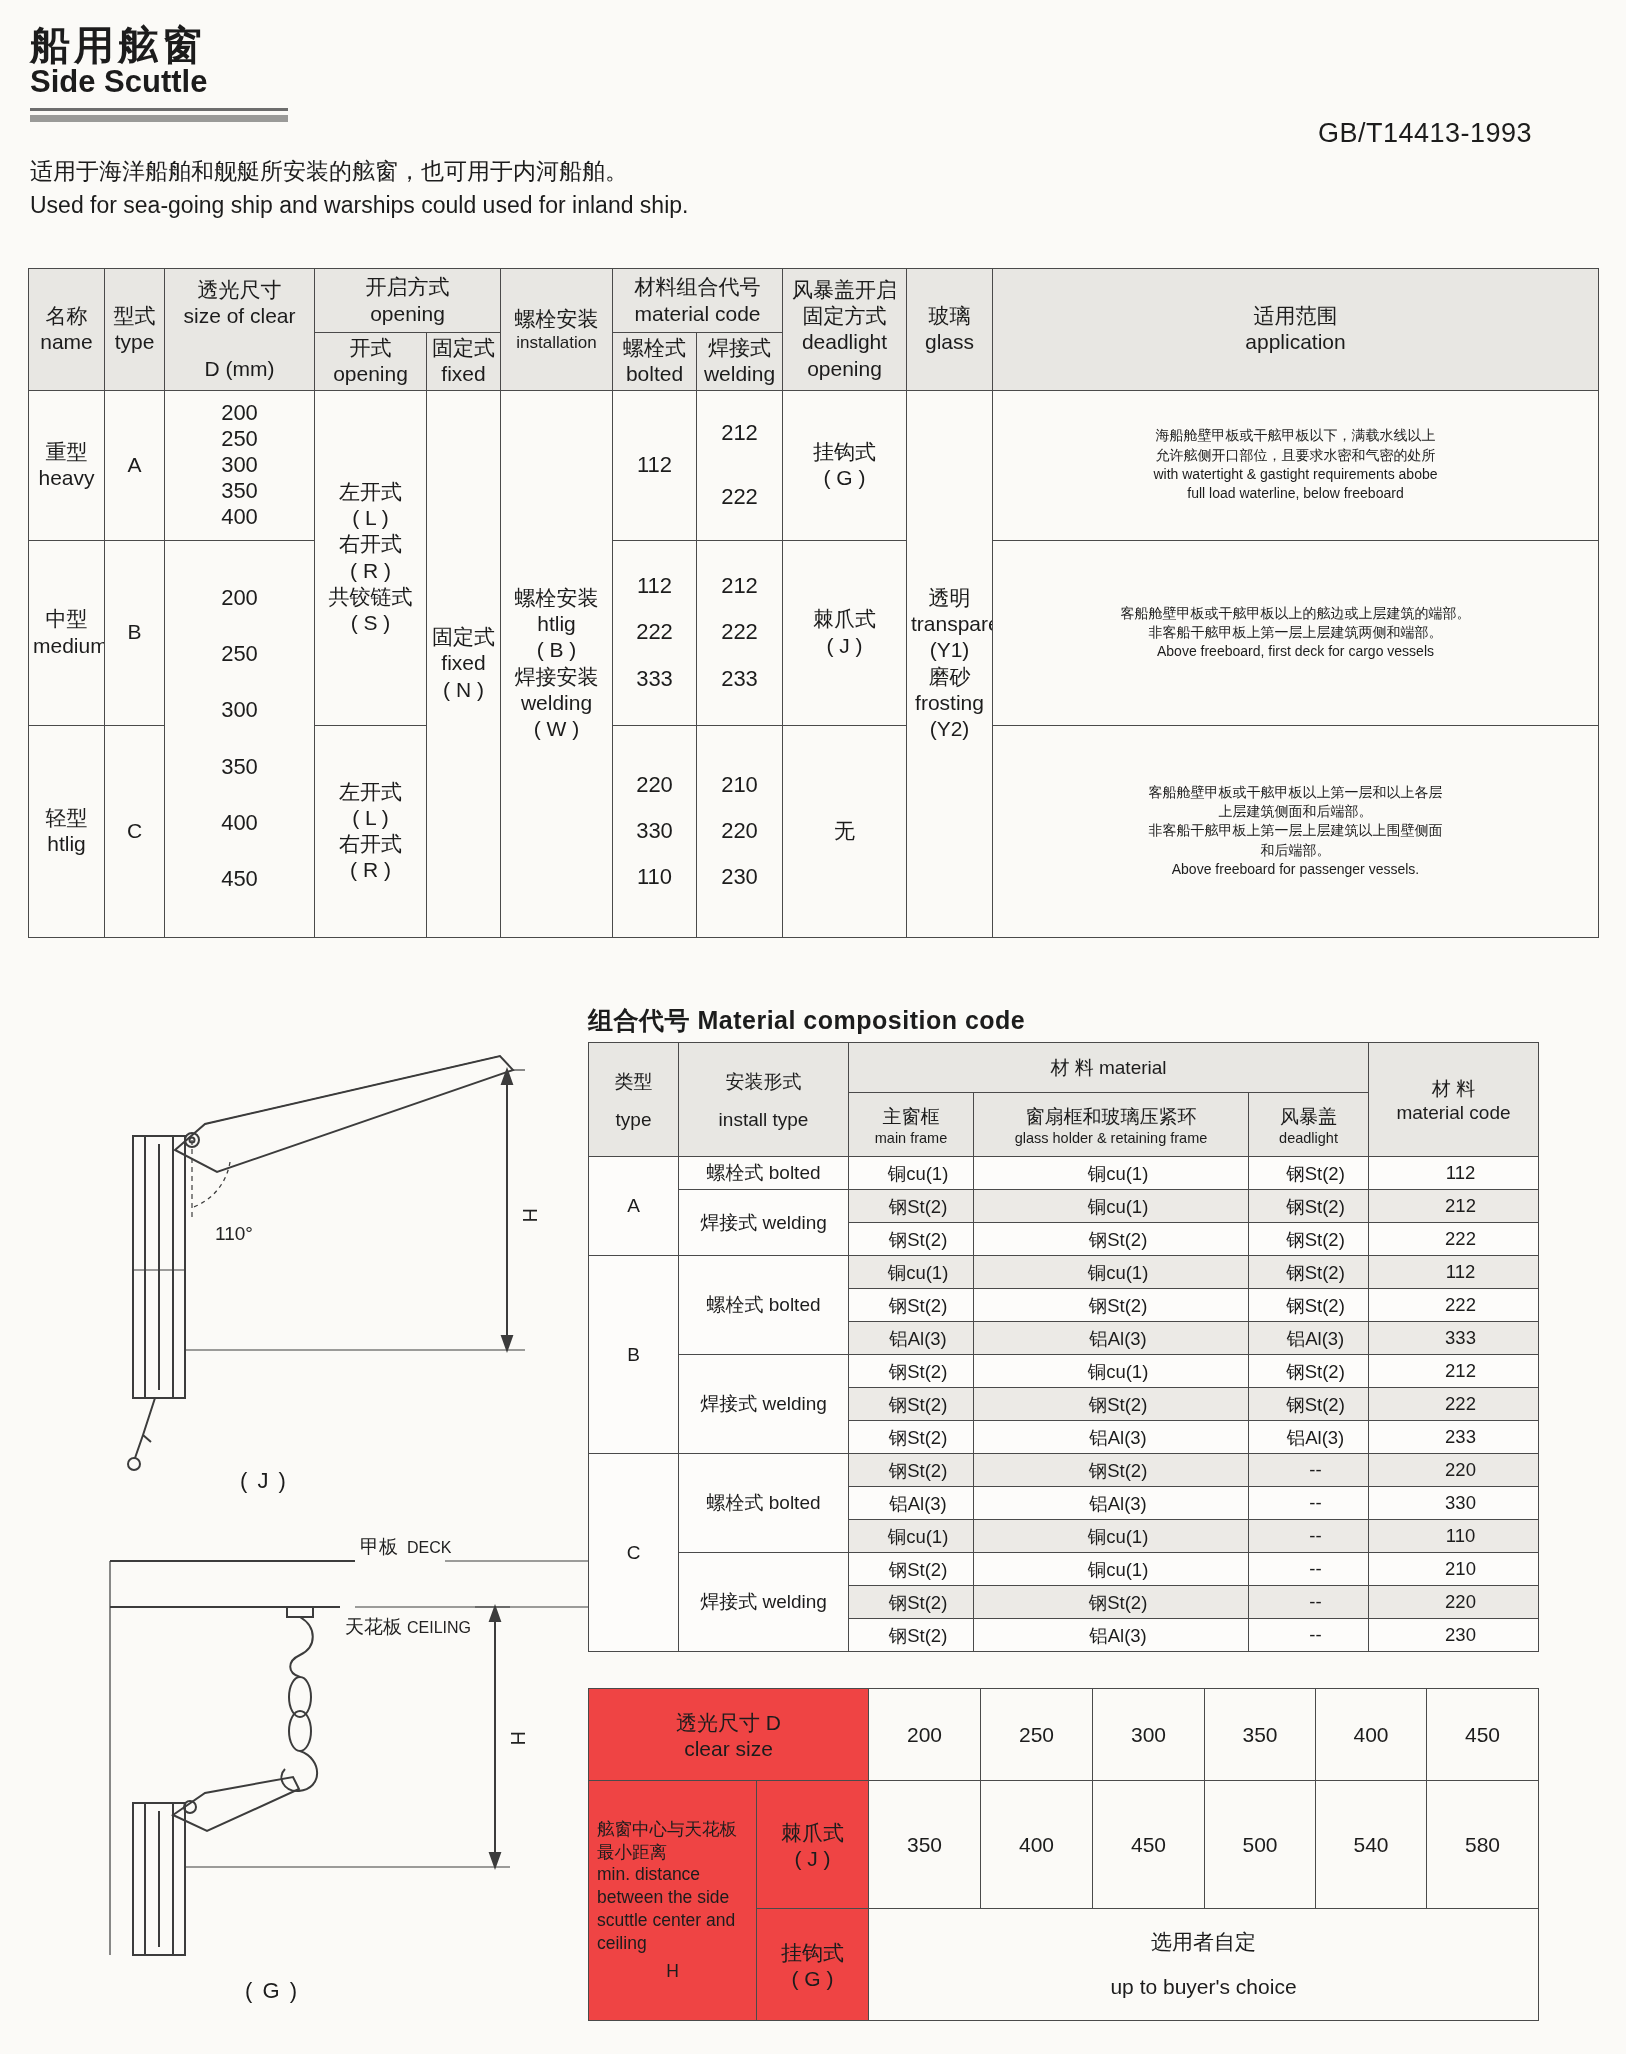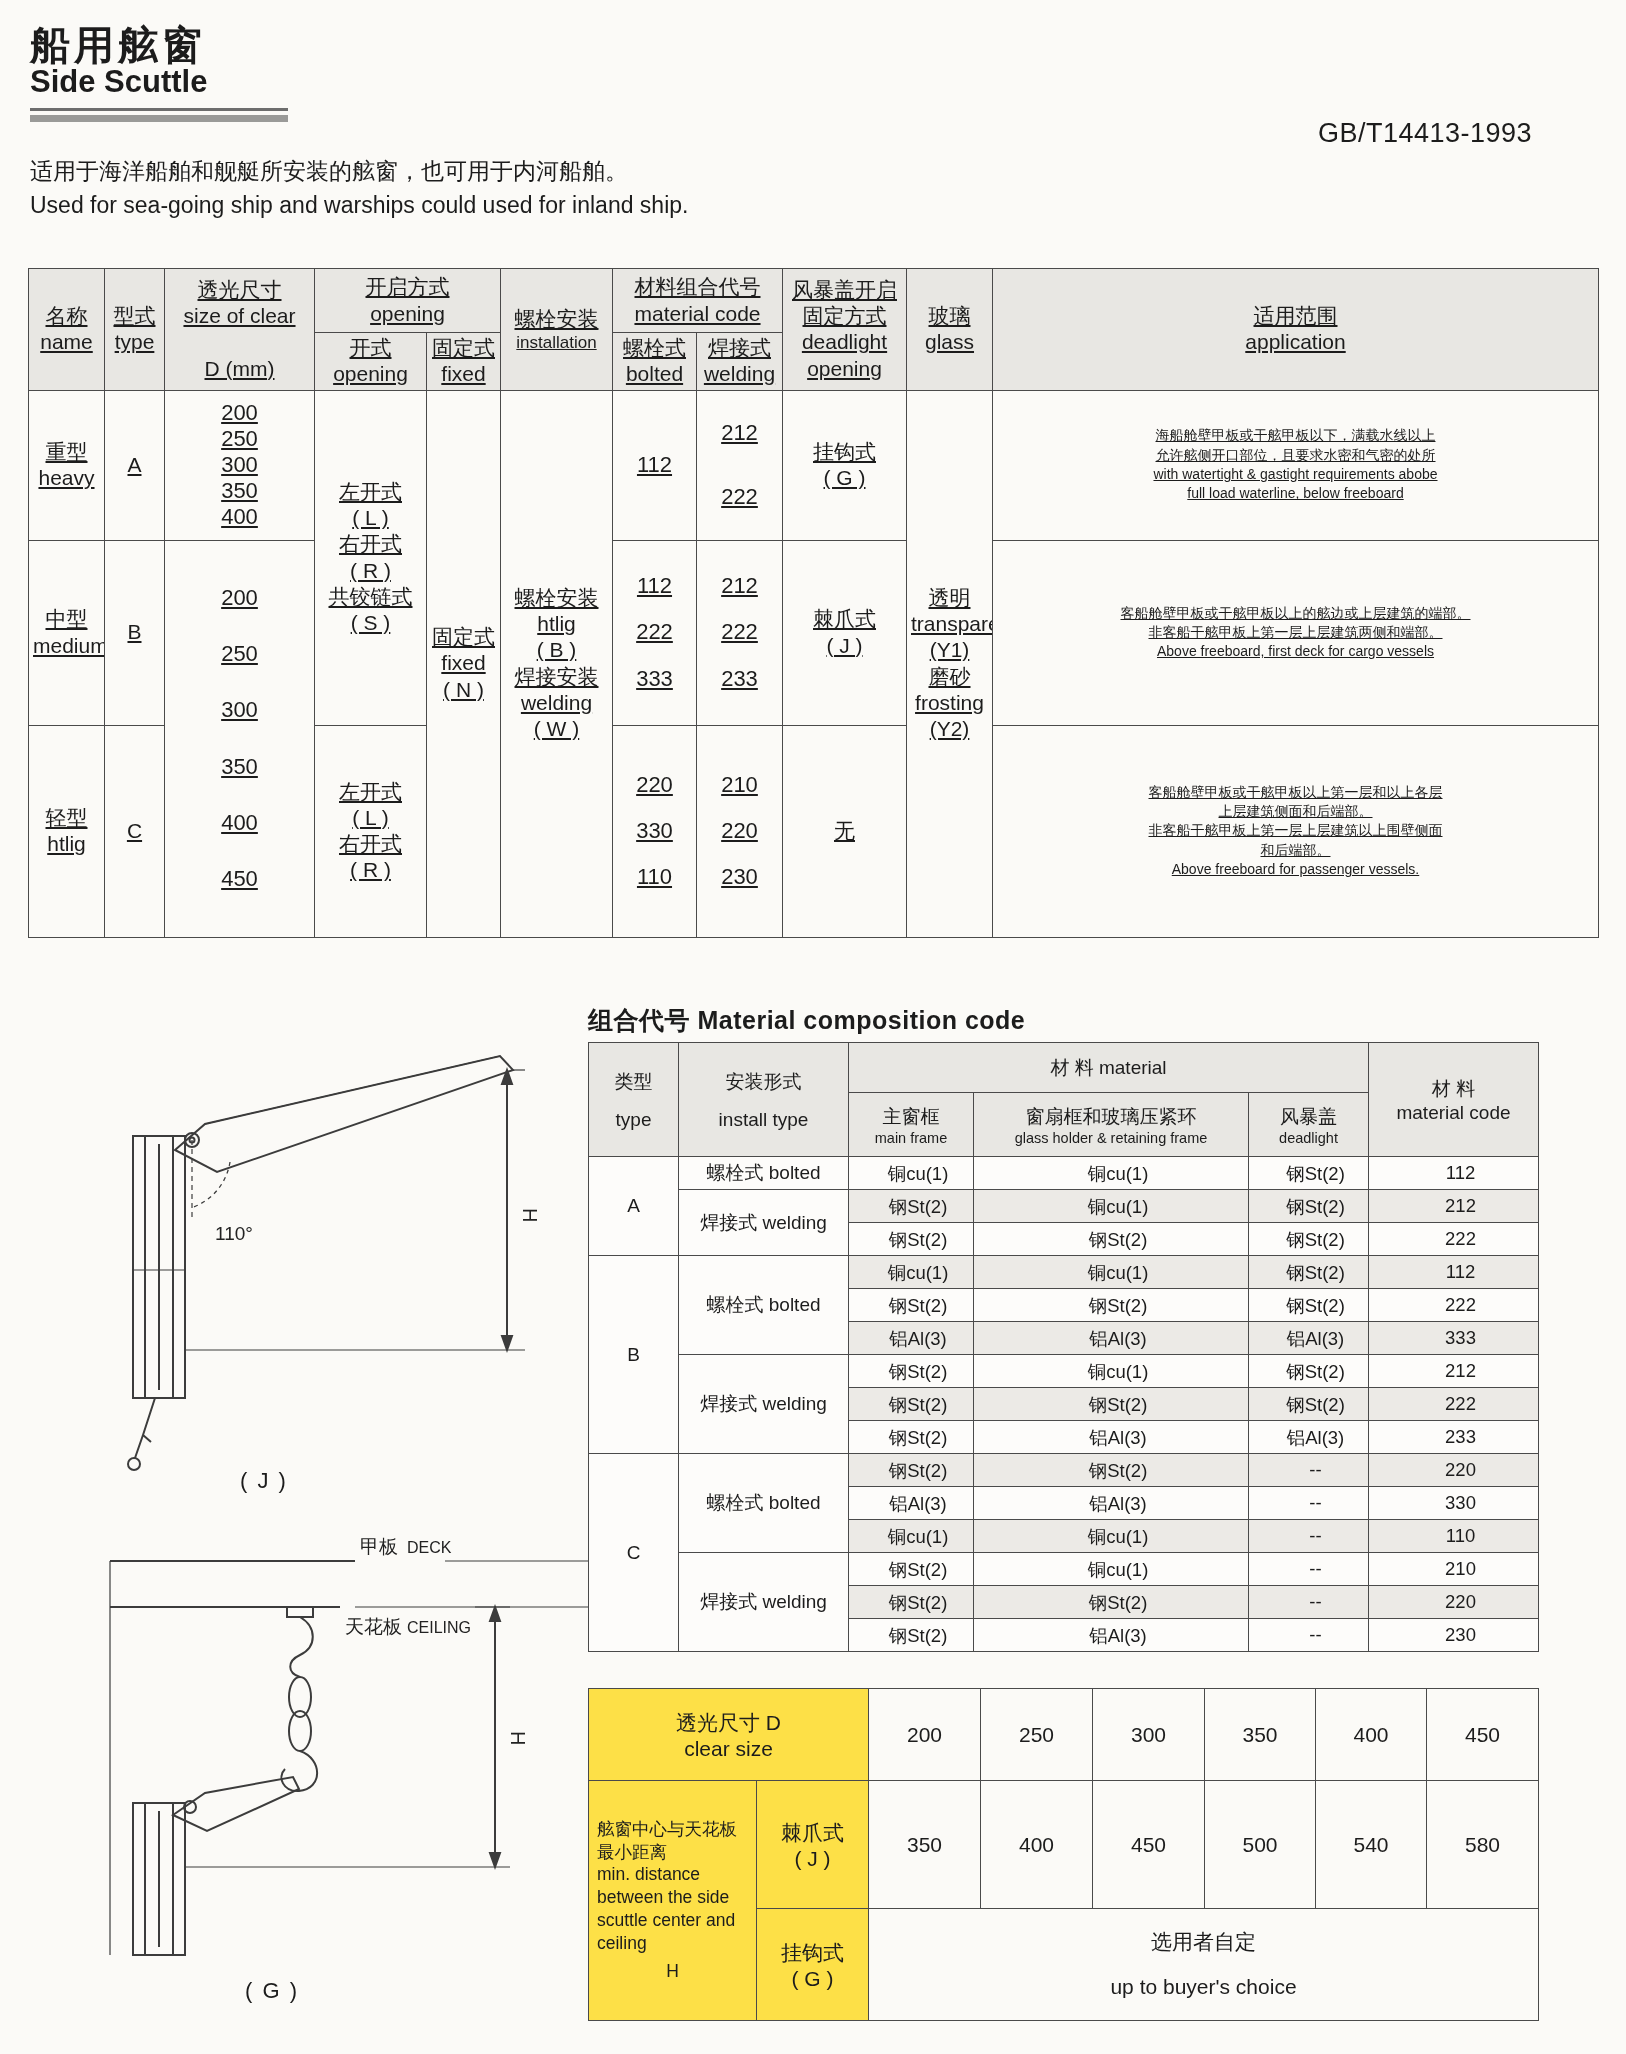--- a/index.html
+++ b/index.html
@@ -19,41 +19,41 @@
   .standard{left:1318px;top:118px;font-size:27px;letter-spacing:0.5px;}
   .intro-zh{left:30px;top:156px;font-size:23px;}
   .intro-en{left:30px;top:192px;font-size:23px;}
   
   table{border-collapse:collapse;table-layout:fixed;}
   td{border:1.6px solid #4a4a4a;text-align:center;vertical-align:middle;
      padding:2px 4px;overflow:hidden;}
   .hdr{background:#e8e7e3;}
   
   .main-table{left:28px;top:268px;width:1570px;font-size:21px;line-height:1.25;}
-  .main-table td{border-width:1.8px;text-decoration:underline;}
+  .main-table td{border-width:1.8px;}
   .main-table .app{text-align:center;font-size:14px;line-height:1.38;padding:10px 14px;}
   .sizes-a{line-height:1.18;font-size:22px;}
   .sizes-bc{line-height:2.55;font-size:22px;}
   .codes{line-height:2.1;font-size:22px;}
   .codes-a-w{line-height:2.9;font-size:22px;}
   .stack{display:flex;flex-direction:column;justify-content:space-evenly;height:100%;}
   .stack>div{white-space:pre-line;}
   .small-en{font-size:17px;}
   
   .comp-heading{left:588px;top:1004px;font-size:25px;font-weight:bold;letter-spacing:0.5px;}
   .comp-table{left:588px;top:1042px;width:950px;font-size:19px;}
   .comp-table td{padding:1px 3px;background:#fdfcfa;}
   .comp-table .hdr{background:#e8e7e3;}
   .comp-table .sub-zh{font-size:19px;}
   .comp-table .sub-en{font-size:14.5px;}
   .comp-table tr.shade td.m{background:#eceae6;}
   .comp-table td.m{font-size:18.5px;padding-left:17px;}
   
   .bottom-table{left:588px;top:1688px;width:950px;font-size:21px;}
-  .bottom-table .lbl{background:#fde047;}
+  .bottom-table .lbl{background:#ef4444;}
   .bottom-table .dist{font-size:17.5px;text-align:left;padding:6px 8px;line-height:1.3;}
   
   .drawing{stroke:#3c3c3c;fill:none;stroke-width:2;}
   .dwg-label{font-size:22px;letter-spacing:2px;}
   svg text{stroke:none;fill:#222;}
 </style>
 </head>
 <body>
 
 <div class="abs title-zh">船用舷窗</div>

